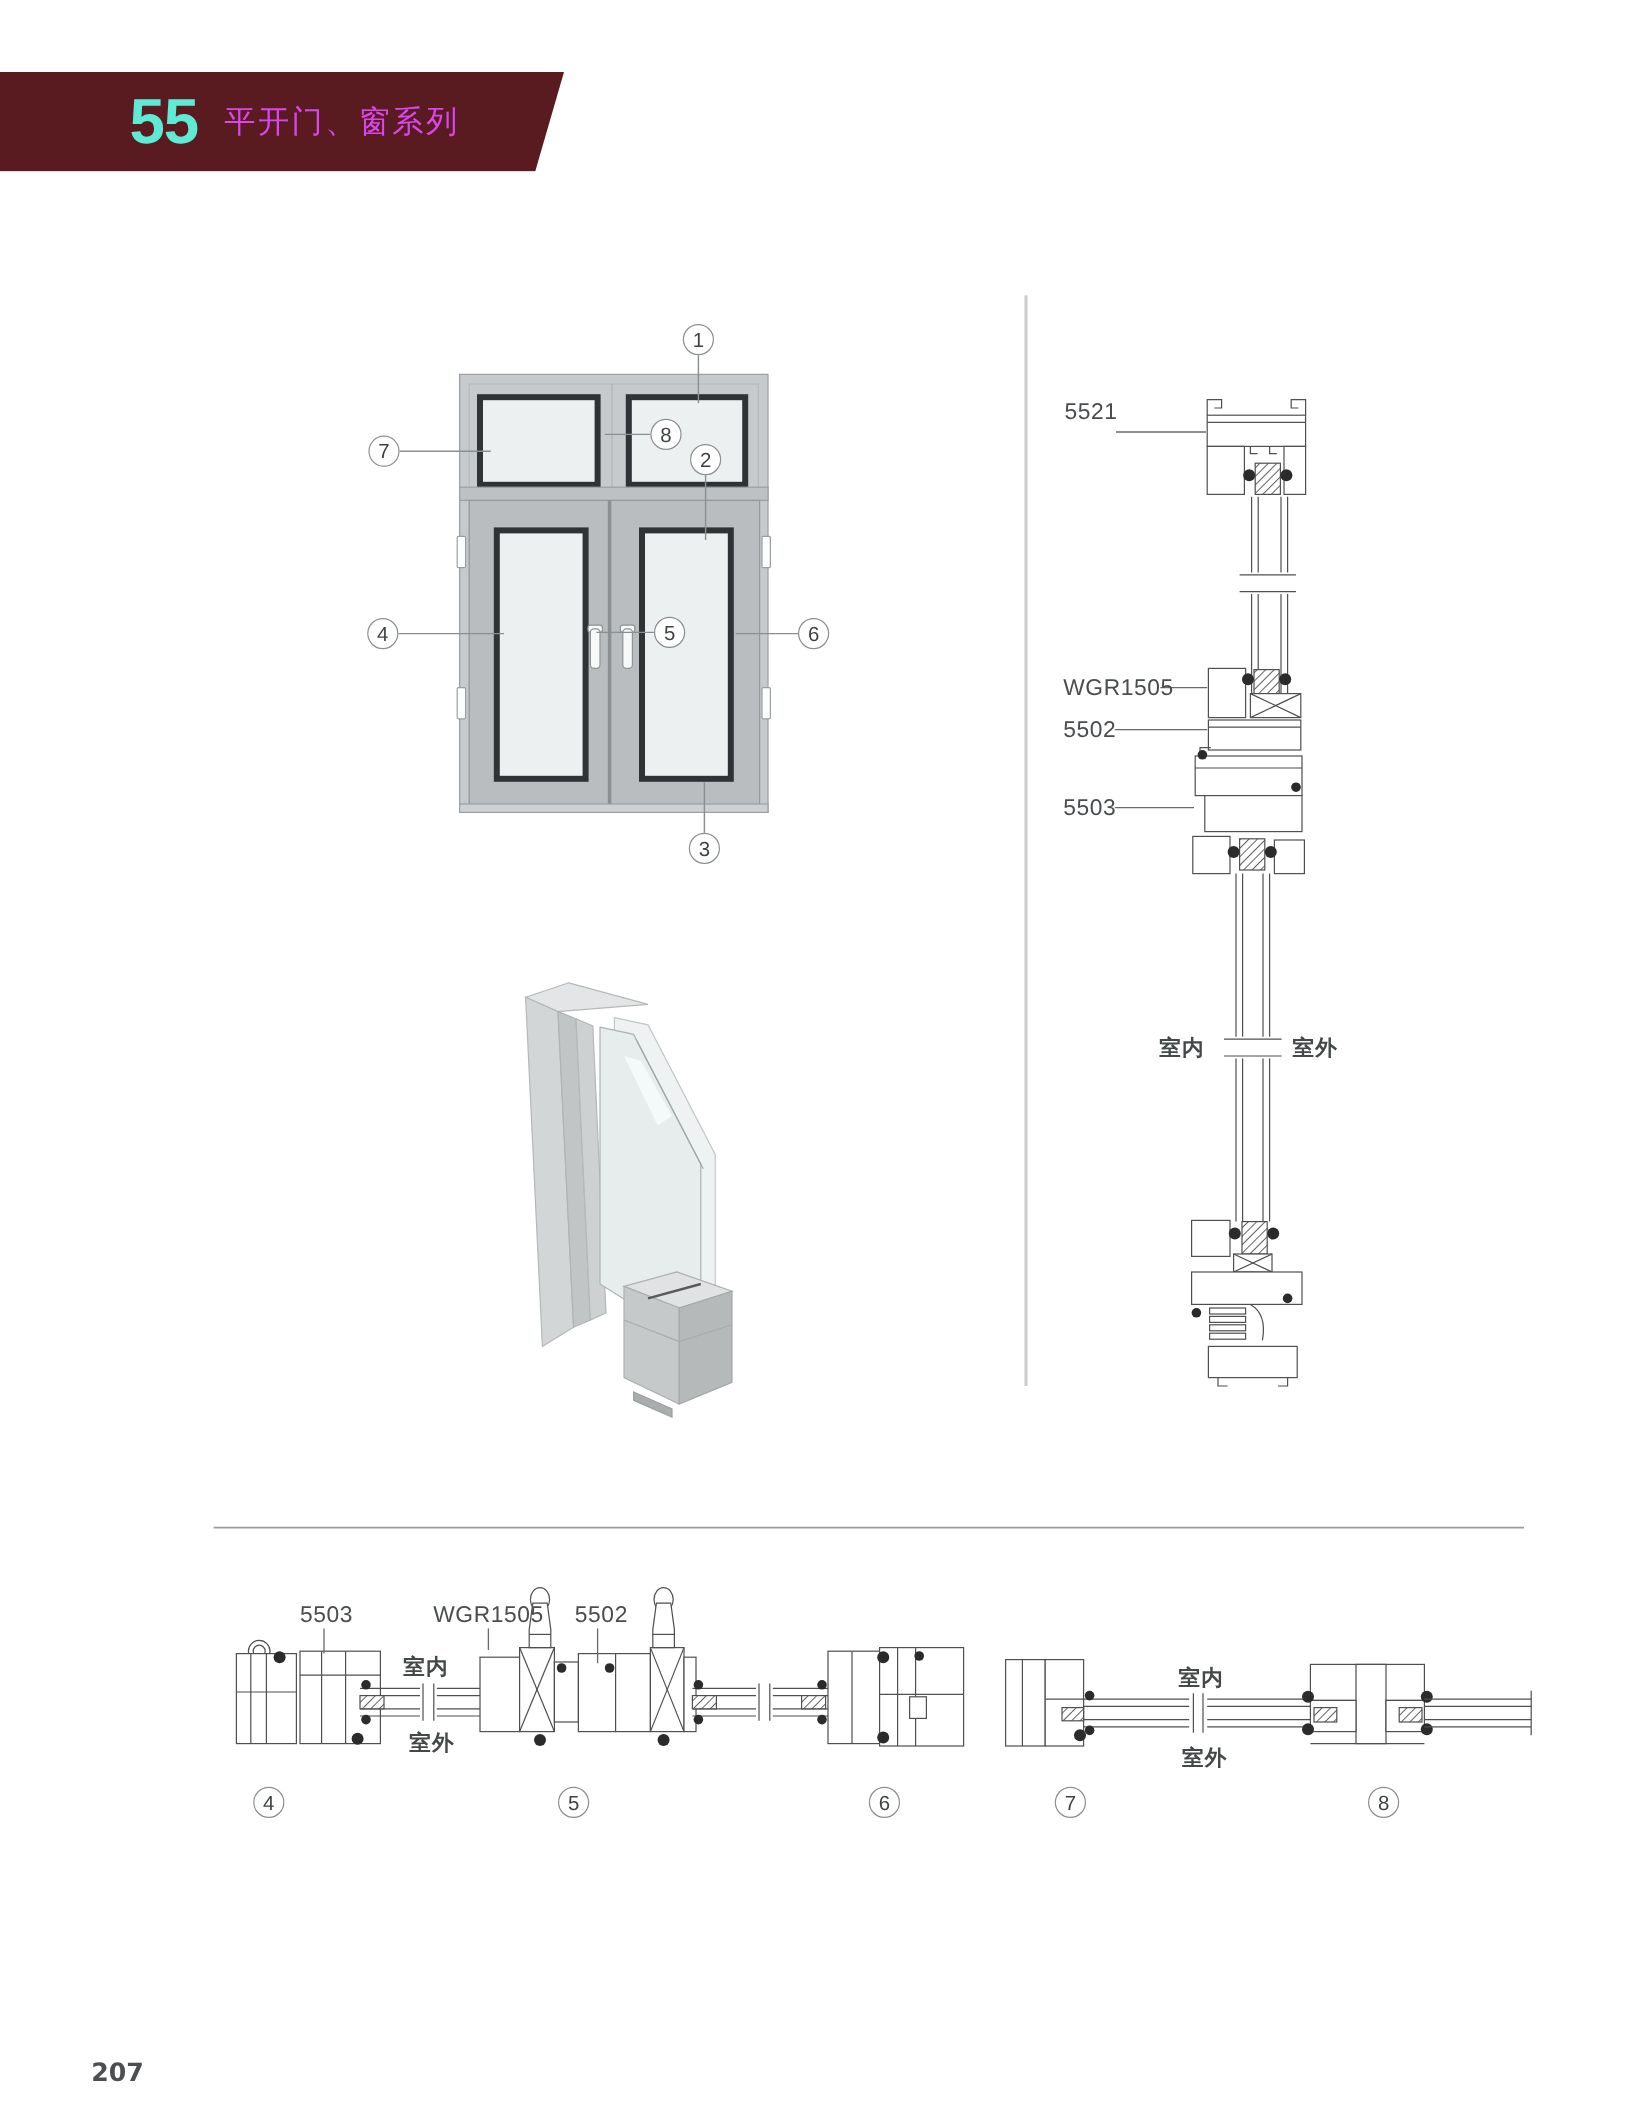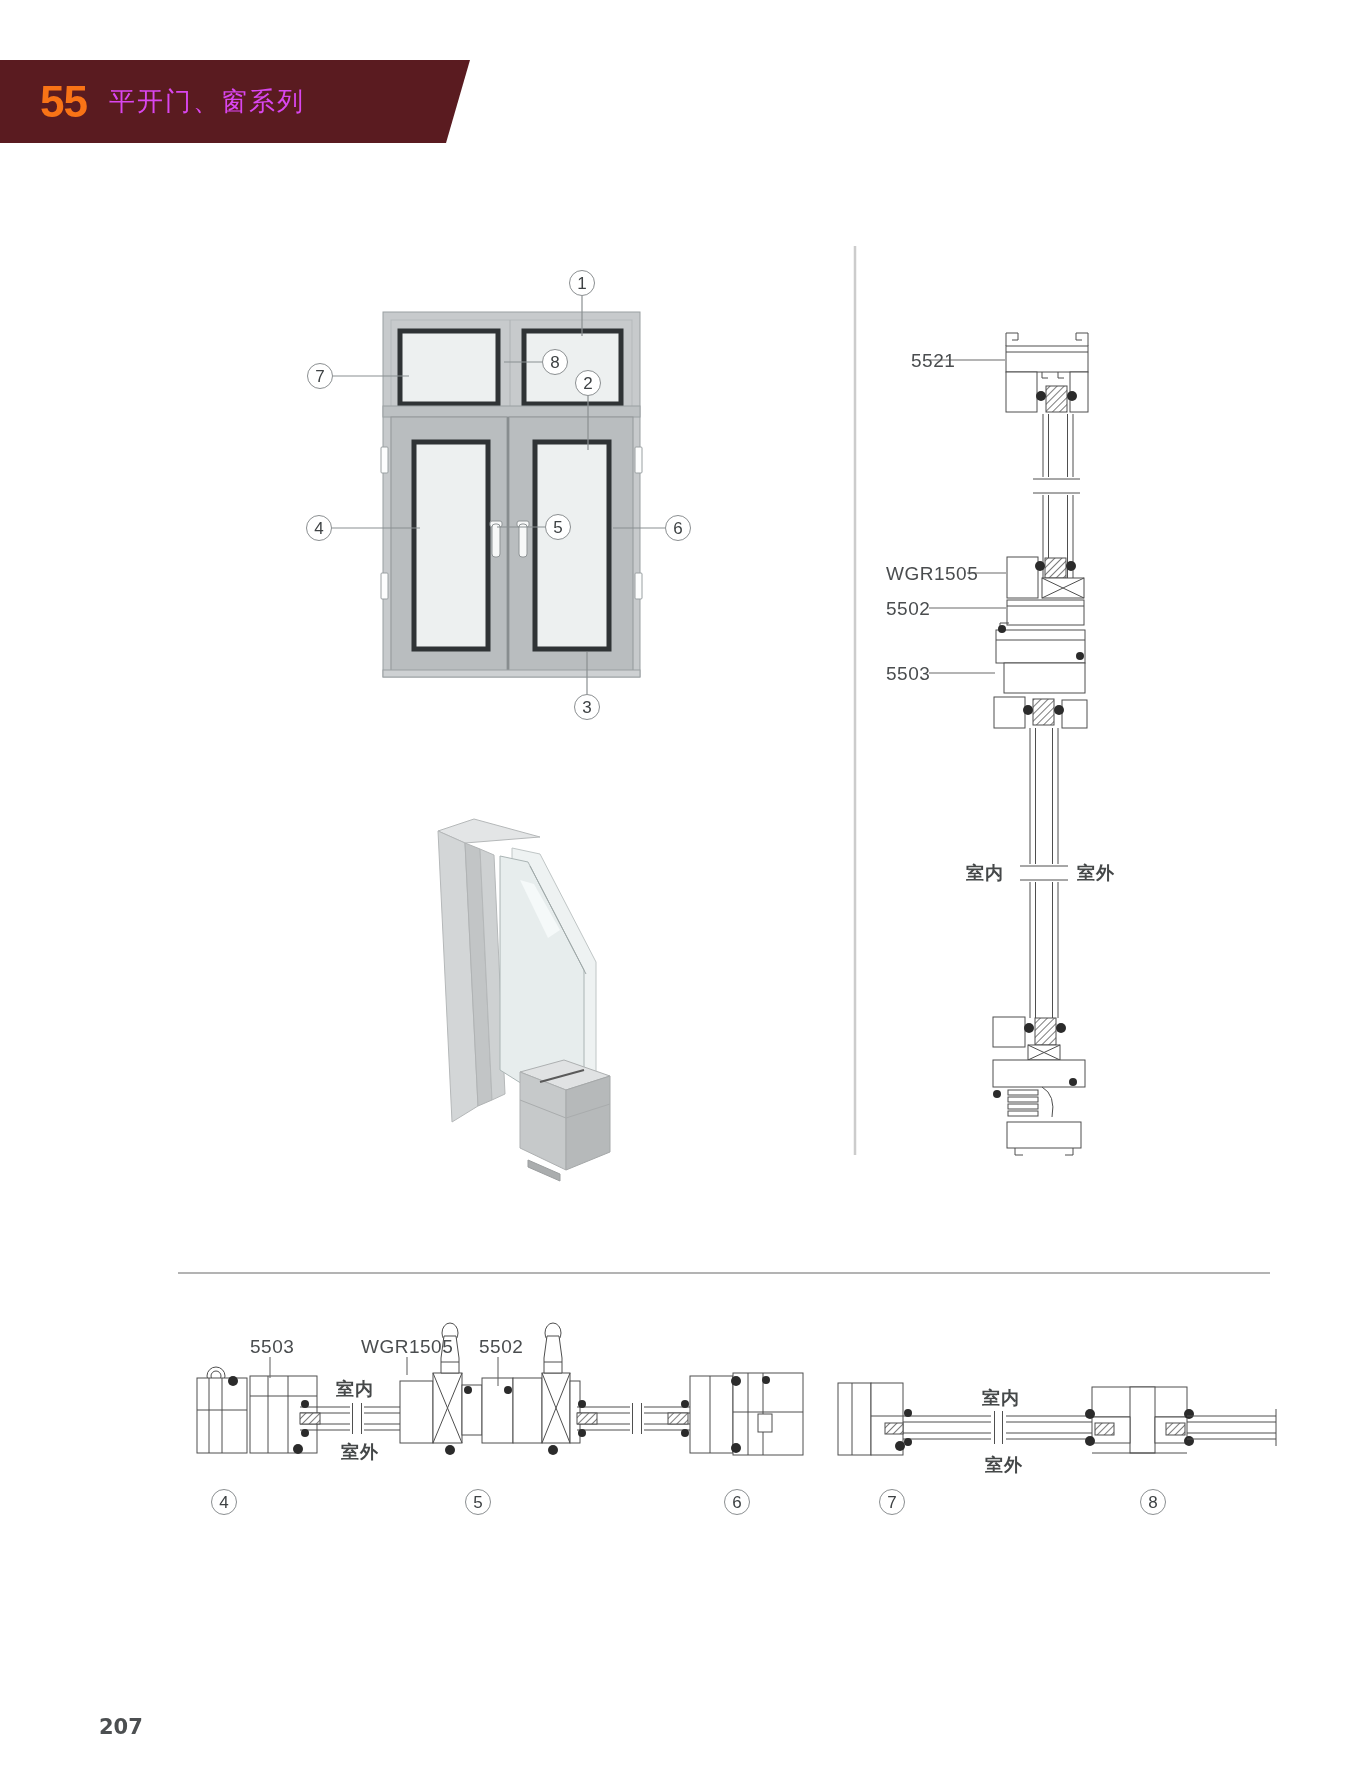--- a/index.html
+++ b/index.html
@@ -2,32 +2,32 @@
 <html><head>
 <meta charset="utf-8">
 <style>
   html,body{margin:0;padding:0;background:#ffffff;}
   .page{position:relative;width:1359px;height:1771px;background:#ffffff;overflow:hidden;
         font-family:"Liberation Sans","DejaVu Sans",sans-serif;}
   
   .banner{position:absolute;left:0;top:60px;width:470px;height:83px;background:#5a1b20;
           clip-path:polygon(0 0,470px 0,446px 83px,0 83px);
           display:flex;align-items:center;}
-  .series-num{color:#f97316;font-size:44px;font-weight:bold;margin-left:40px;letter-spacing:-1px;}
+  .series-num{color:#5eead4;font-size:53px;font-weight:bold;margin-left:108px;letter-spacing:-1px;}
   .series-title{color:#d946ef;font-size:26px;margin-left:22px;letter-spacing:2px;}
   
   svg.art{position:absolute;left:0;top:0;width:1359px;height:1771px;}
   
   .callout{position:absolute;width:26px;height:26px;border:1.4px solid #8b8f91;border-radius:50%;
            background:#fff;color:#3e4244;font-size:17px;line-height:26px;text-align:center;
            box-sizing:border-box;}
   
   .lbl{position:absolute;color:#4a4d4f;font-size:19px;line-height:1;letter-spacing:.5px;white-space:nowrap;}
   .cjk{position:absolute;color:#454849;font-size:18px;line-height:1;letter-spacing:1px;white-space:nowrap;font-weight:bold;}
-  .pagenum{position:absolute;left:99px;top:1715px;color:#4c4f51;font-size:21px;font-weight:bold;
+  .pagenum{position:absolute;left:76px;top:1715px;color:#4c4f51;font-size:21px;font-weight:bold;
            font-family:"DejaVu Sans","Liberation Sans",sans-serif;letter-spacing:0px;}
 </style>
 </head>
 <body>
 
 <div class="page">
 
   <div class="banner">
     <span class="series-num">55</span>
     <span class="series-title">平开门、窗系列</span>
@@ -321,21 +321,21 @@
 
   <div class="callout" style="left:569px;top:270px;">1</div>
   <div class="callout" style="left:575px;top:370px;">2</div>
   <div class="callout" style="left:574px;top:694px;">3</div>
   <div class="callout" style="left:306px;top:515px;">4</div>
   <div class="callout" style="left:545px;top:514px;">5</div>
   <div class="callout" style="left:665px;top:515px;">6</div>
   <div class="callout" style="left:307px;top:363px;">7</div>
   <div class="callout" style="left:542px;top:349px;">8</div>
 
-  <span class="lbl" style="left:887px;top:351px;margin-left:24px;">5521</span>
+  <span class="lbl" style="left:887px;top:334px;">5521</span>
   <span class="lbl" style="left:886px;top:564px;">WGR1505</span>
   <span class="lbl" style="left:886px;top:599px;">5502</span>
   <span class="lbl" style="left:886px;top:664px;">5503</span>
   <span class="cjk" style="left:966px;top:864px;">室内</span>
   <span class="cjk" style="left:1077px;top:864px;">室外</span>
 
   <span class="lbl" style="left:250px;top:1337px;">5503</span>
   <span class="lbl" style="left:361px;top:1337px;">WGR1505</span>
   <span class="lbl" style="left:479px;top:1337px;">5502</span>
   <span class="cjk" style="left:336px;top:1380px;">室内</span>

